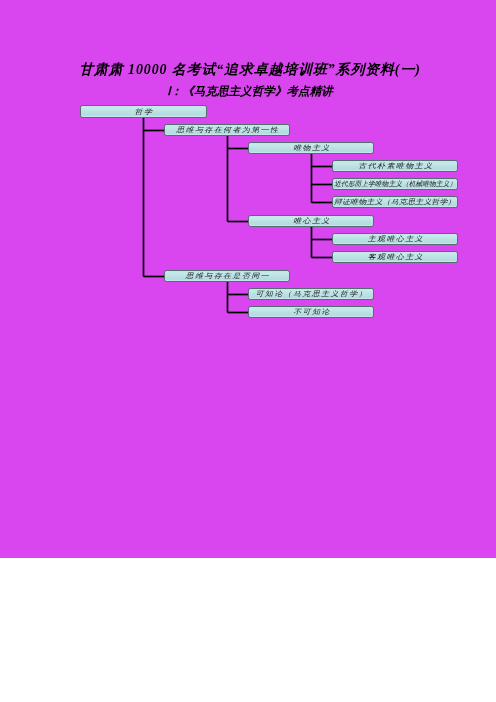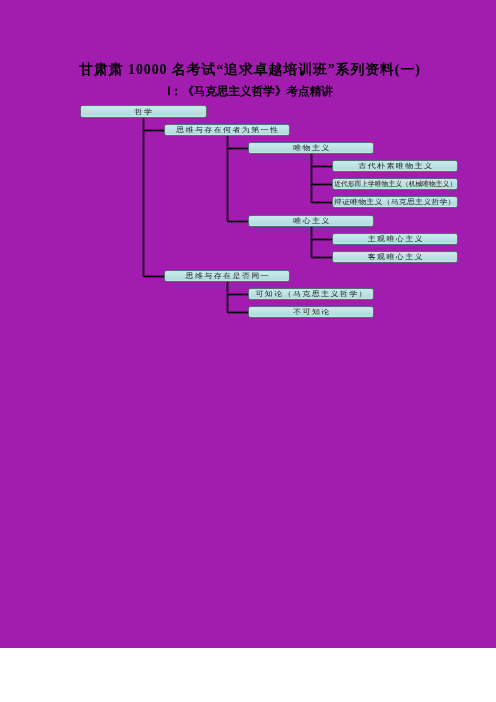--- a/index.html
+++ b/index.html
@@ -9,22 +9,23 @@
     height: 702px;
     background: #ffffff;
     font-family: "Liberation Serif", serif;
     overflow: hidden;
     position: relative;
     -webkit-font-smoothing: antialiased;
   }
   .page {
     position: absolute;
     left: 0; top: 0;
-    width: 496px; height: 648px;
-    background: #a21caf;
+    width: 496px; height: 558px;
+    background: #d946ef;
+    font-style: italic;
   }
 
   .doc-title {
     position: absolute;
     left: 2px; top: 61px; width: 496px;
     text-align: center;
     font-family: "Liberation Serif", serif;
     font-weight: bold;
     font-size: 13.9px;
     line-height: 18px;

